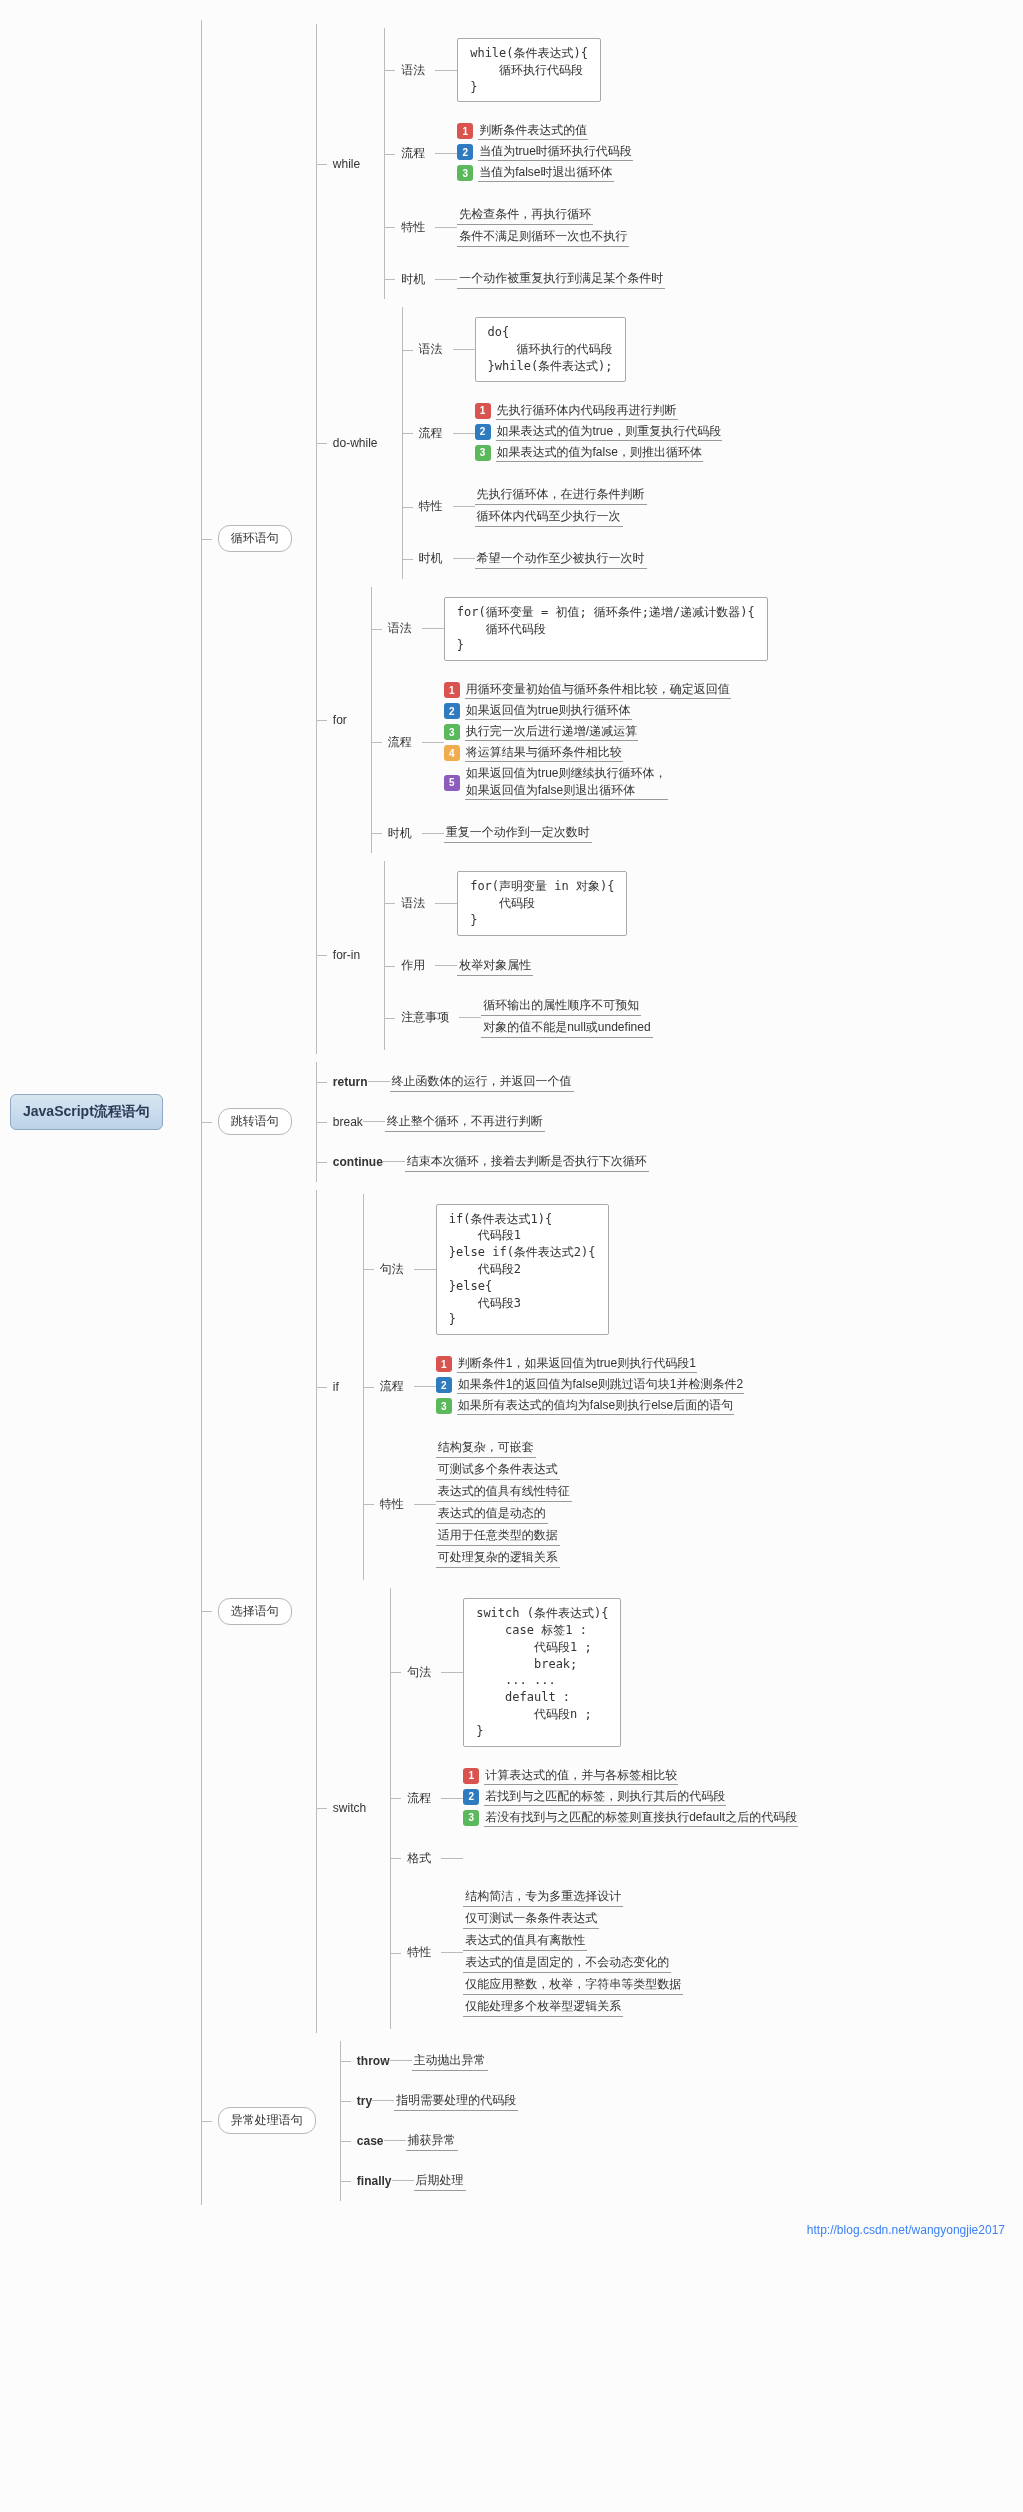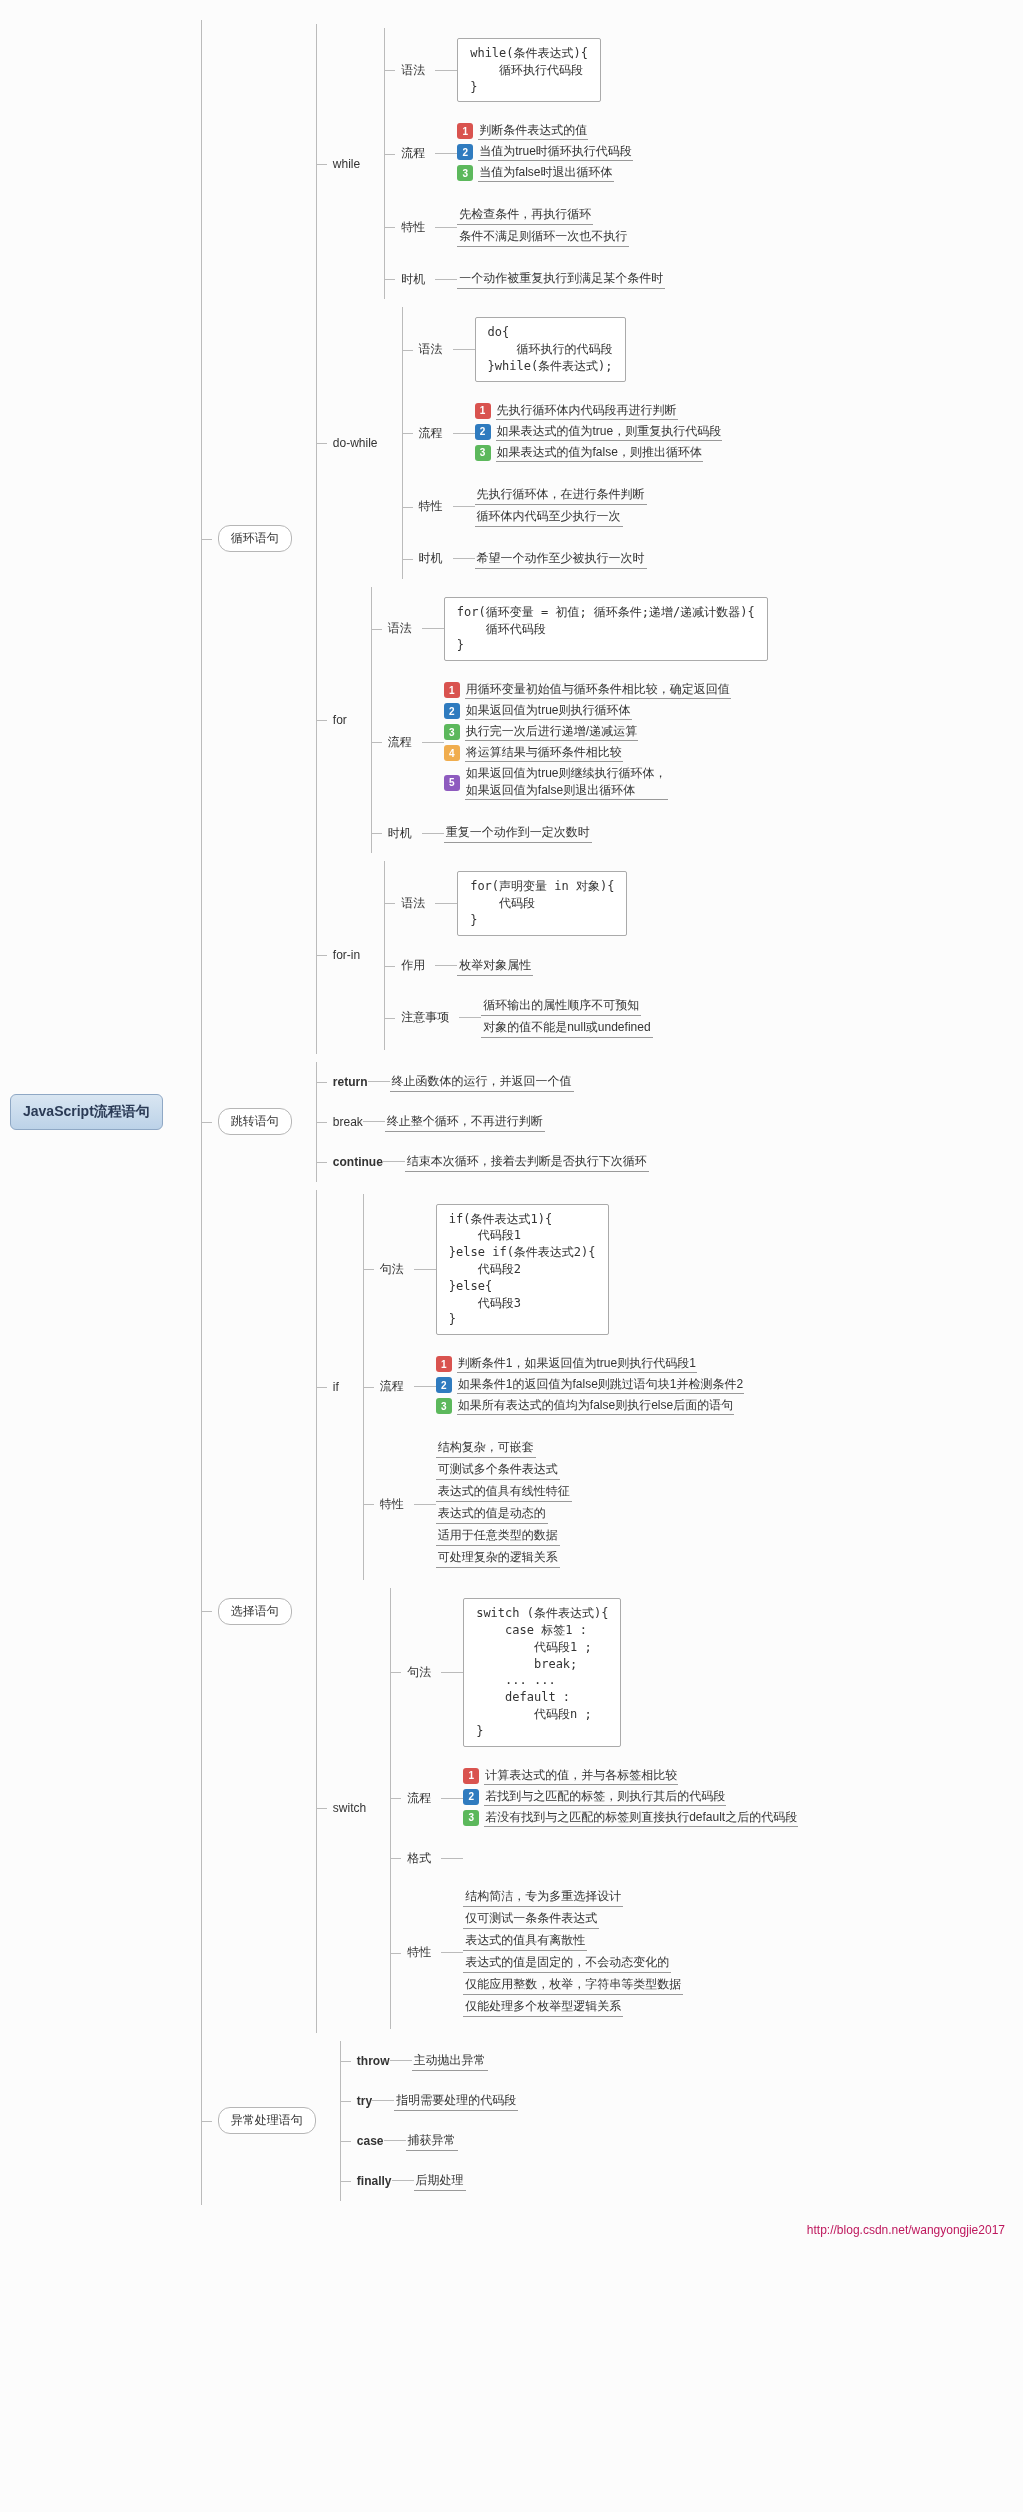--- a/index.html
+++ b/index.html
@@ -16,21 +16,21 @@
 .codebox{border:1px solid #aaa;border-radius:2px;padding:6px 12px;background:#fff;font-family:monospace;font-size:12px;line-height:1.4;white-space:pre}
 .textline{border-bottom:1px solid #999;padding:1px 2px;font-size:12px;white-space:nowrap;margin-bottom:2px;display:inline-block}
 .stepline{display:flex;align-items:center;margin-bottom:3px}
 .stepnum{display:inline-flex;align-items:center;justify-content:center;width:16px;height:16px;border-radius:3px;color:#fff;font-size:10px;font-weight:bold;margin-right:5px;flex:0 0 auto}
 .r{background:#d9534f}.b{background:#2f7bbf}.g{background:#5cb85c}.o{background:#f0ad4e}.p{background:#8e5bbf}
 .stepline .stxt{border-bottom:1px solid #999;padding:0 1px;white-space:nowrap}
 .vcol{display:flex;flex-direction:column}
 .leaf{border-bottom:1px solid #999;padding:1px 2px;font-size:12px;white-space:nowrap;display:inline-block}
 .section{display:flex;align-items:center;margin:6px 0}
 .sectlabel{font-size:12px;white-space:nowrap;margin-right:10px}
-.footer{position:absolute;right:18px;bottom:8px;color:#be185d;font-size:12px}
+.footer{position:absolute;right:18px;bottom:8px;color:#3b82f6;font-size:12px}
 .multiline{display:flex;flex-direction:column}
 .multiline .textline{display:block;width:fit-content}
 </style>
 </head>
 <body>
 
 <div class="root">
   <div class="rootlabel">JavaScript流程语句</div>
 
   <div class="kids" style="margin-left:38px">

